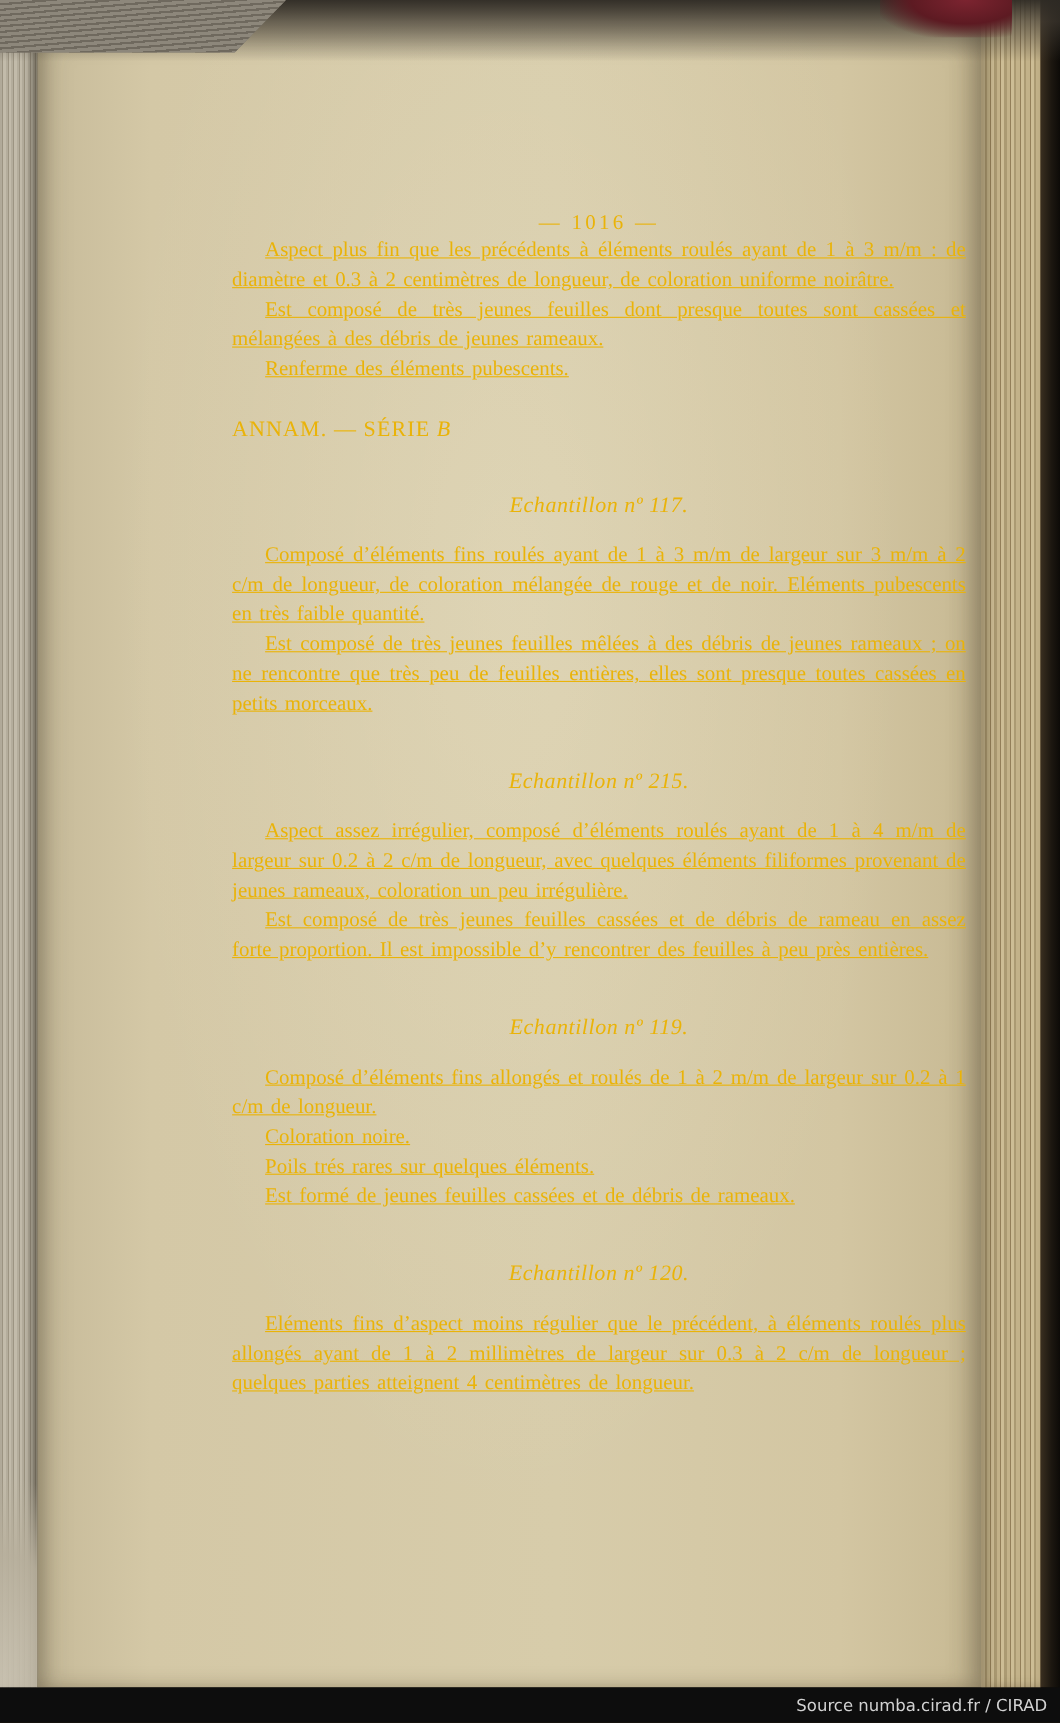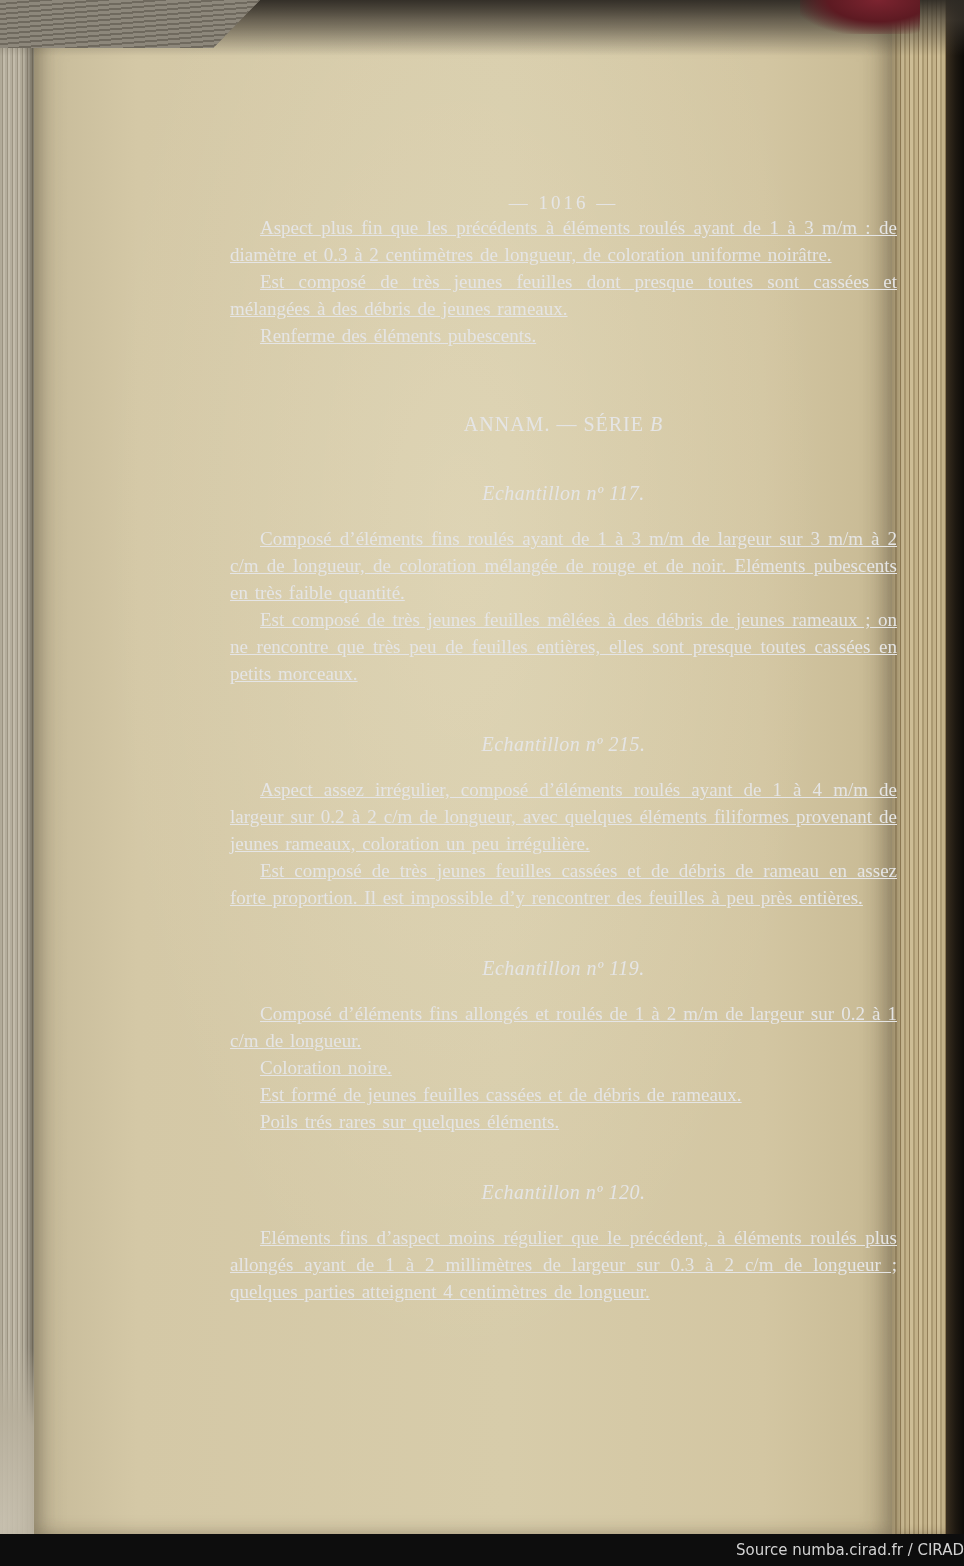--- a/index.html
+++ b/index.html
@@ -98,43 +98,43 @@
     box-shadow:
       inset 0 26px 30px rgba(55,48,38,0.35),
       inset -10px 0 18px rgba(90,75,50,0.25),
       inset 8px 0 14px rgba(90,80,60,0.2);
     z-index: 2;
   }
 
   
   .text-column {
     position: absolute;
-    left: 230px; top: 0;
+    left: 211px; top: 0;
     width: 667px;
     z-index: 6;
-    color: #e5e5e5;
+    color: #eab308;
   }
   .page-number {
     margin-top: 192px;
     text-align: center;
     font-size: 19px;
     letter-spacing: 3px;
   }
   .section-heading {
     text-align: center;
     font-style: italic;
     font-size: 20px;
     margin-top: 46px;
     margin-bottom: 20px;
     letter-spacing: 0.5px;
   }
   .series-heading {
-    text-align: center;
+    text-align: left;
     font-size: 20px;
-    margin-top: 64px;
+    margin-top: 30px;
     margin-bottom: 6px;
     letter-spacing: 1px;
   }
   .series-heading .series-letter { font-style: italic; }
   .text-column p {
     margin: 0;
     text-indent: 30px;
     text-align: justify;
     font-size: 19px;
     line-height: 27px;
@@ -144,20 +144,21 @@
 
   
   .footer-bar {
     position: absolute;
     left: 0; right: 0; bottom: 0;
     height: 32px;
     background: #0d0d0d;
     display: flex;
     align-items: center;
     justify-content: flex-end;
+    padding-right: 12px;
     box-sizing: border-box;
     z-index: 10;
   }
   .footer-bar span {
     color: #d2d2d2;
     font-family: "DejaVu Sans", "Liberation Sans", sans-serif;
     font-size: 15px;
   }
 </style>
 </head>
@@ -188,22 +189,22 @@
     <p>Composé d’éléments fins roulés ayant de 1 à 3 m/m de largeur sur 3 m/m à 2 c/m de longueur, de coloration mélangée de rouge et de noir. Eléments pubescents en très faible quantité.</p>
     <p>Est composé de très jeunes feuilles mêlées à des débris de jeunes rameaux ; on ne rencontre que très peu de feuilles entières, elles sont presque toutes cassées en petits morceaux.</p>
 
     <div class="section-heading">Echantillon nº 215.</div>
     <p>Aspect assez irrégulier, composé d’éléments roulés ayant de 1 à 4 m/m de largeur sur 0.2 à 2 c/m de longueur, avec quelques éléments filiformes provenant de jeunes rameaux, coloration un peu irrégulière.</p>
     <p>Est composé de très jeunes feuilles cassées et de débris de rameau en assez forte proportion. Il est impossible d’y rencontrer des feuilles à peu près entières.</p>
 
     <div class="section-heading">Echantillon nº 119.</div>
     <p>Composé d’éléments fins allongés et roulés de 1 à 2 m/m de largeur sur 0.2 à 1 c/m de longueur.</p>
     <p>Coloration noire.</p>
+    <p>Poils trés rares sur quelques éléments.</p>
     <p>Est formé de jeunes feuilles cassées et de débris de rameaux.</p>
-    <p>Poils trés rares sur quelques éléments.</p>
 
     <div class="section-heading">Echantillon nº 120.</div>
     <p>Eléments fins d’aspect moins régulier que le précédent, à éléments roulés plus allongés ayant de 1 à 2 millimètres de largeur sur 0.3 à 2 c/m de longueur ; quelques parties atteignent 4 centimètres de longueur.</p>
 
   </div>
 
   <div class="footer-bar">
     <span>Source numba.cirad.fr / CIRAD</span>
   </div>
 

